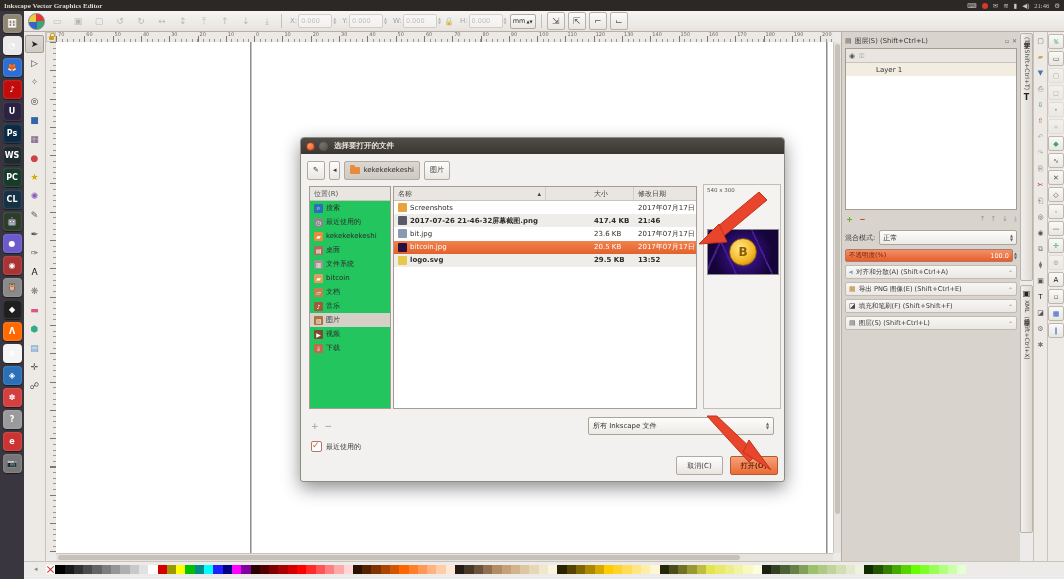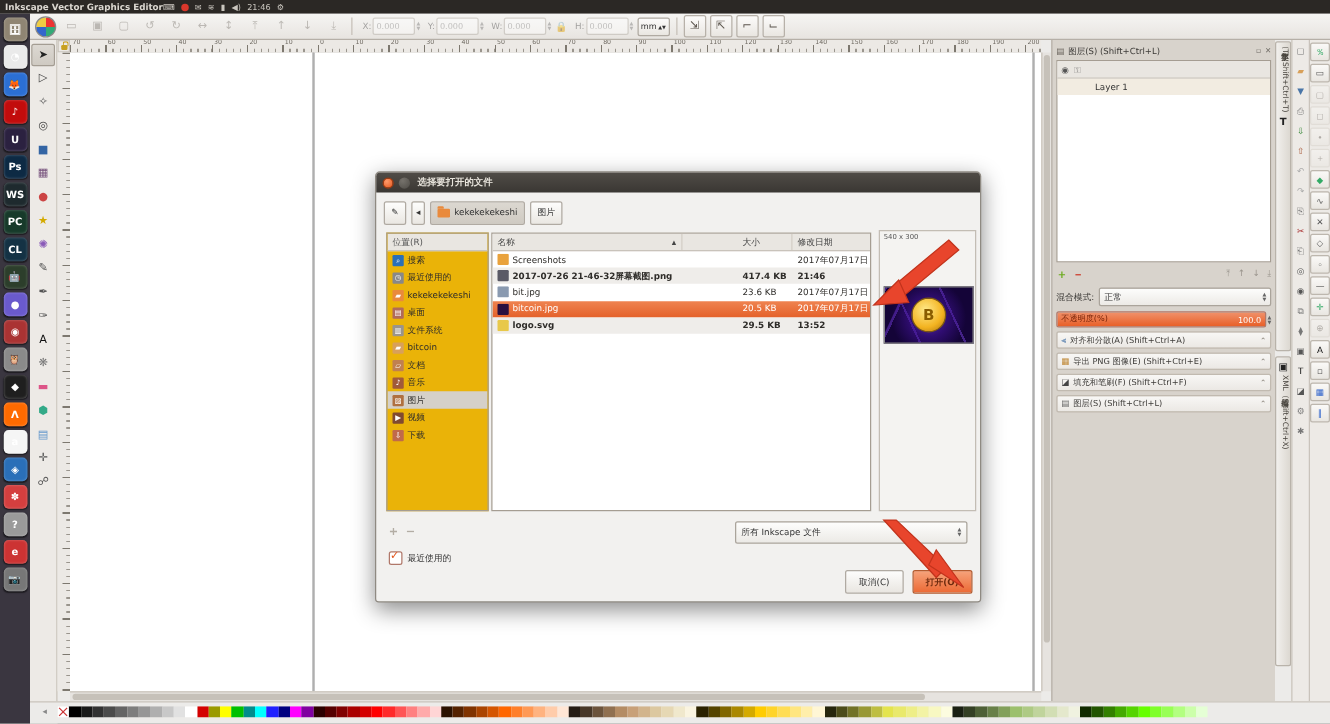--- a/index.html
+++ b/index.html
@@ -1,21 +1,21 @@
 <!DOCTYPE html>
 <html><head>
 <meta charset="utf-8">
 <style>
   html,body{margin:0;padding:0;background:#555;}
   #app{position:relative;width:1064px;height:579px;overflow:hidden;
        font-family:"DejaVu Sans","Liberation Sans",sans-serif;font-size:8px;color:#333;
        background:#ecebe9;user-select:none;}
   
   #menubar{position:absolute;left:0;top:0;width:1064px;height:11px;background:#2b2825;
-           display:flex;align-items:center;padding:0 4px;box-sizing:border-box;}
+           display:flex;align-items:center;justify-content:space-between;padding:0 4px;box-sizing:border-box;font-family:Liberation Serif, serif;}
   #menubar .title{color:#dcd8d1;font-weight:bold;font-size:7px;}
   #indicators{display:flex;align-items:center;gap:5px;color:#c9c5be;font-size:6.5px;}
   #indicators .dot{width:6px;height:6px;border-radius:50%;background:#d9372b;display:inline-block;}
   #indicators .glyph{font-size:6.5px;}
   
   #toolbar{position:absolute;left:24px;top:11px;width:1040px;height:21px;
            background:linear-gradient(#f6f5f3,#e7e4e0);border-bottom:1px solid #b5afa7;
            display:flex;align-items:center;gap:3px;padding:0 4px;box-sizing:border-box;}
   .tbtn{height:16px;min-width:16px;border:1px solid transparent;border-radius:2px;display:flex;
         align-items:center;justify-content:center;font-size:9px;color:#5c564e;background:transparent;}
@@ -120,21 +120,21 @@
   #dlg-title .ball.close{background:radial-gradient(circle at 35% 30%,#ff9a6a,#e4571e);border:1px solid #9c3a12;box-sizing:border-box;}
   #dlg-title .ball.min{background:radial-gradient(circle at 35% 30%,#8a867f,#55524d);opacity:.7;}
   #dlg-title .dtitle{color:#e8e4dc;font-weight:bold;font-size:7.5px;margin-left:2px;}
   #pathrow{position:absolute;left:6px;top:22px;height:20px;display:flex;align-items:center;gap:4px;}
   .pbtn{height:19px;border:1px solid #b0aaa2;border-radius:2px;background:linear-gradient(#fdfdfc,#eae7e2);
         display:flex;align-items:center;gap:3px;font-size:7px;color:#333;padding:0 5px;box-sizing:border-box;}
   .pbtn.toggled{background:linear-gradient(#dcd8d1,#cfcac2);}
   .fold{width:10px;height:7px;background:#e98a3c;border-radius:1px;position:relative;}
   .fold::before{content:"";position:absolute;left:0;top:-2px;width:5px;height:2px;background:#e98a3c;border-radius:1px 1px 0 0;}
   
-  #places{position:absolute;left:8px;top:48px;width:82px;height:223px;background:#eab308;border:1px solid #a59d92;box-sizing:border-box;overflow:hidden;}
+  #places{position:absolute;left:8px;top:48px;width:82px;height:223px;background:#22c55e;border:1px solid #a59d92;box-sizing:border-box;overflow:hidden;}
   #places .ph{height:13px;background:#e9e6e1;border-bottom:1px solid #c9c3bb;display:flex;align-items:center;padding:0 4px;font-size:7px;color:#555;}
   .place{height:14px;display:flex;align-items:center;gap:3px;padding:0 4px;font-size:7px;color:#2f2d2a;white-space:nowrap;}
   .place.selected{background:#d5d0c8;}
   .picon{width:9px;height:9px;border-radius:1px;flex:none;background:var(--c,#caa);display:flex;align-items:center;justify-content:center;font-size:6px;color:#fff;}
   #filelist{position:absolute;left:92px;top:48px;width:304px;height:223px;background:#fff;border:1px solid #a59d92;box-sizing:border-box;overflow:hidden;font-size:7px;}
   .fl-head{height:13px;background:#e9e6e1;border-bottom:1px solid #c9c3bb;display:flex;color:#444;}
   .fl-head .hc{display:flex;align-items:center;padding:0 4px;box-sizing:border-box;border-right:1px solid #d3cec6;}
   .hc.name{flex:1;justify-content:space-between;}
   .hc.size{width:44px;margin-left:44px;} .hc.date{width:62px;border-right:none;}
   .frow{height:13.2px;display:flex;align-items:center;color:#2f2d2a;}
@@ -509,21 +509,21 @@
         <span class="dlabel">对齐和分散(A) (Shift+Ctrl+A)</span>
         <span class="dmark">⌃</span>
       </div>
       <div class="dockbar" style="--c: #c08a3a;">
         <span class="dglyph glyph">▦</span>
         <span class="dlabel">导出 PNG 图像(E) (Shift+Ctrl+E)</span>
         <span class="dmark">⌃</span>
       </div>
       <div class="dockbar" style="--c: #444;">
         <span class="dglyph glyph">◪</span>
-        <span class="dlabel">填充和笔刷(F) (Shift+Ctrl+F)</span>
+        <span class="dlabel">填充和笔刷(F) (Shift+Shift+F)</span>
         <span class="dmark">⌃</span>
       </div>
       <div class="dockbar" style="--c: #666;">
         <span class="dglyph glyph">▤</span>
         <span class="dlabel">图层(S) (Shift+Ctrl+L)</span>
         <span class="dmark">⌃</span>
       </div>
   </div>
 
   <div id="sidetabs">

